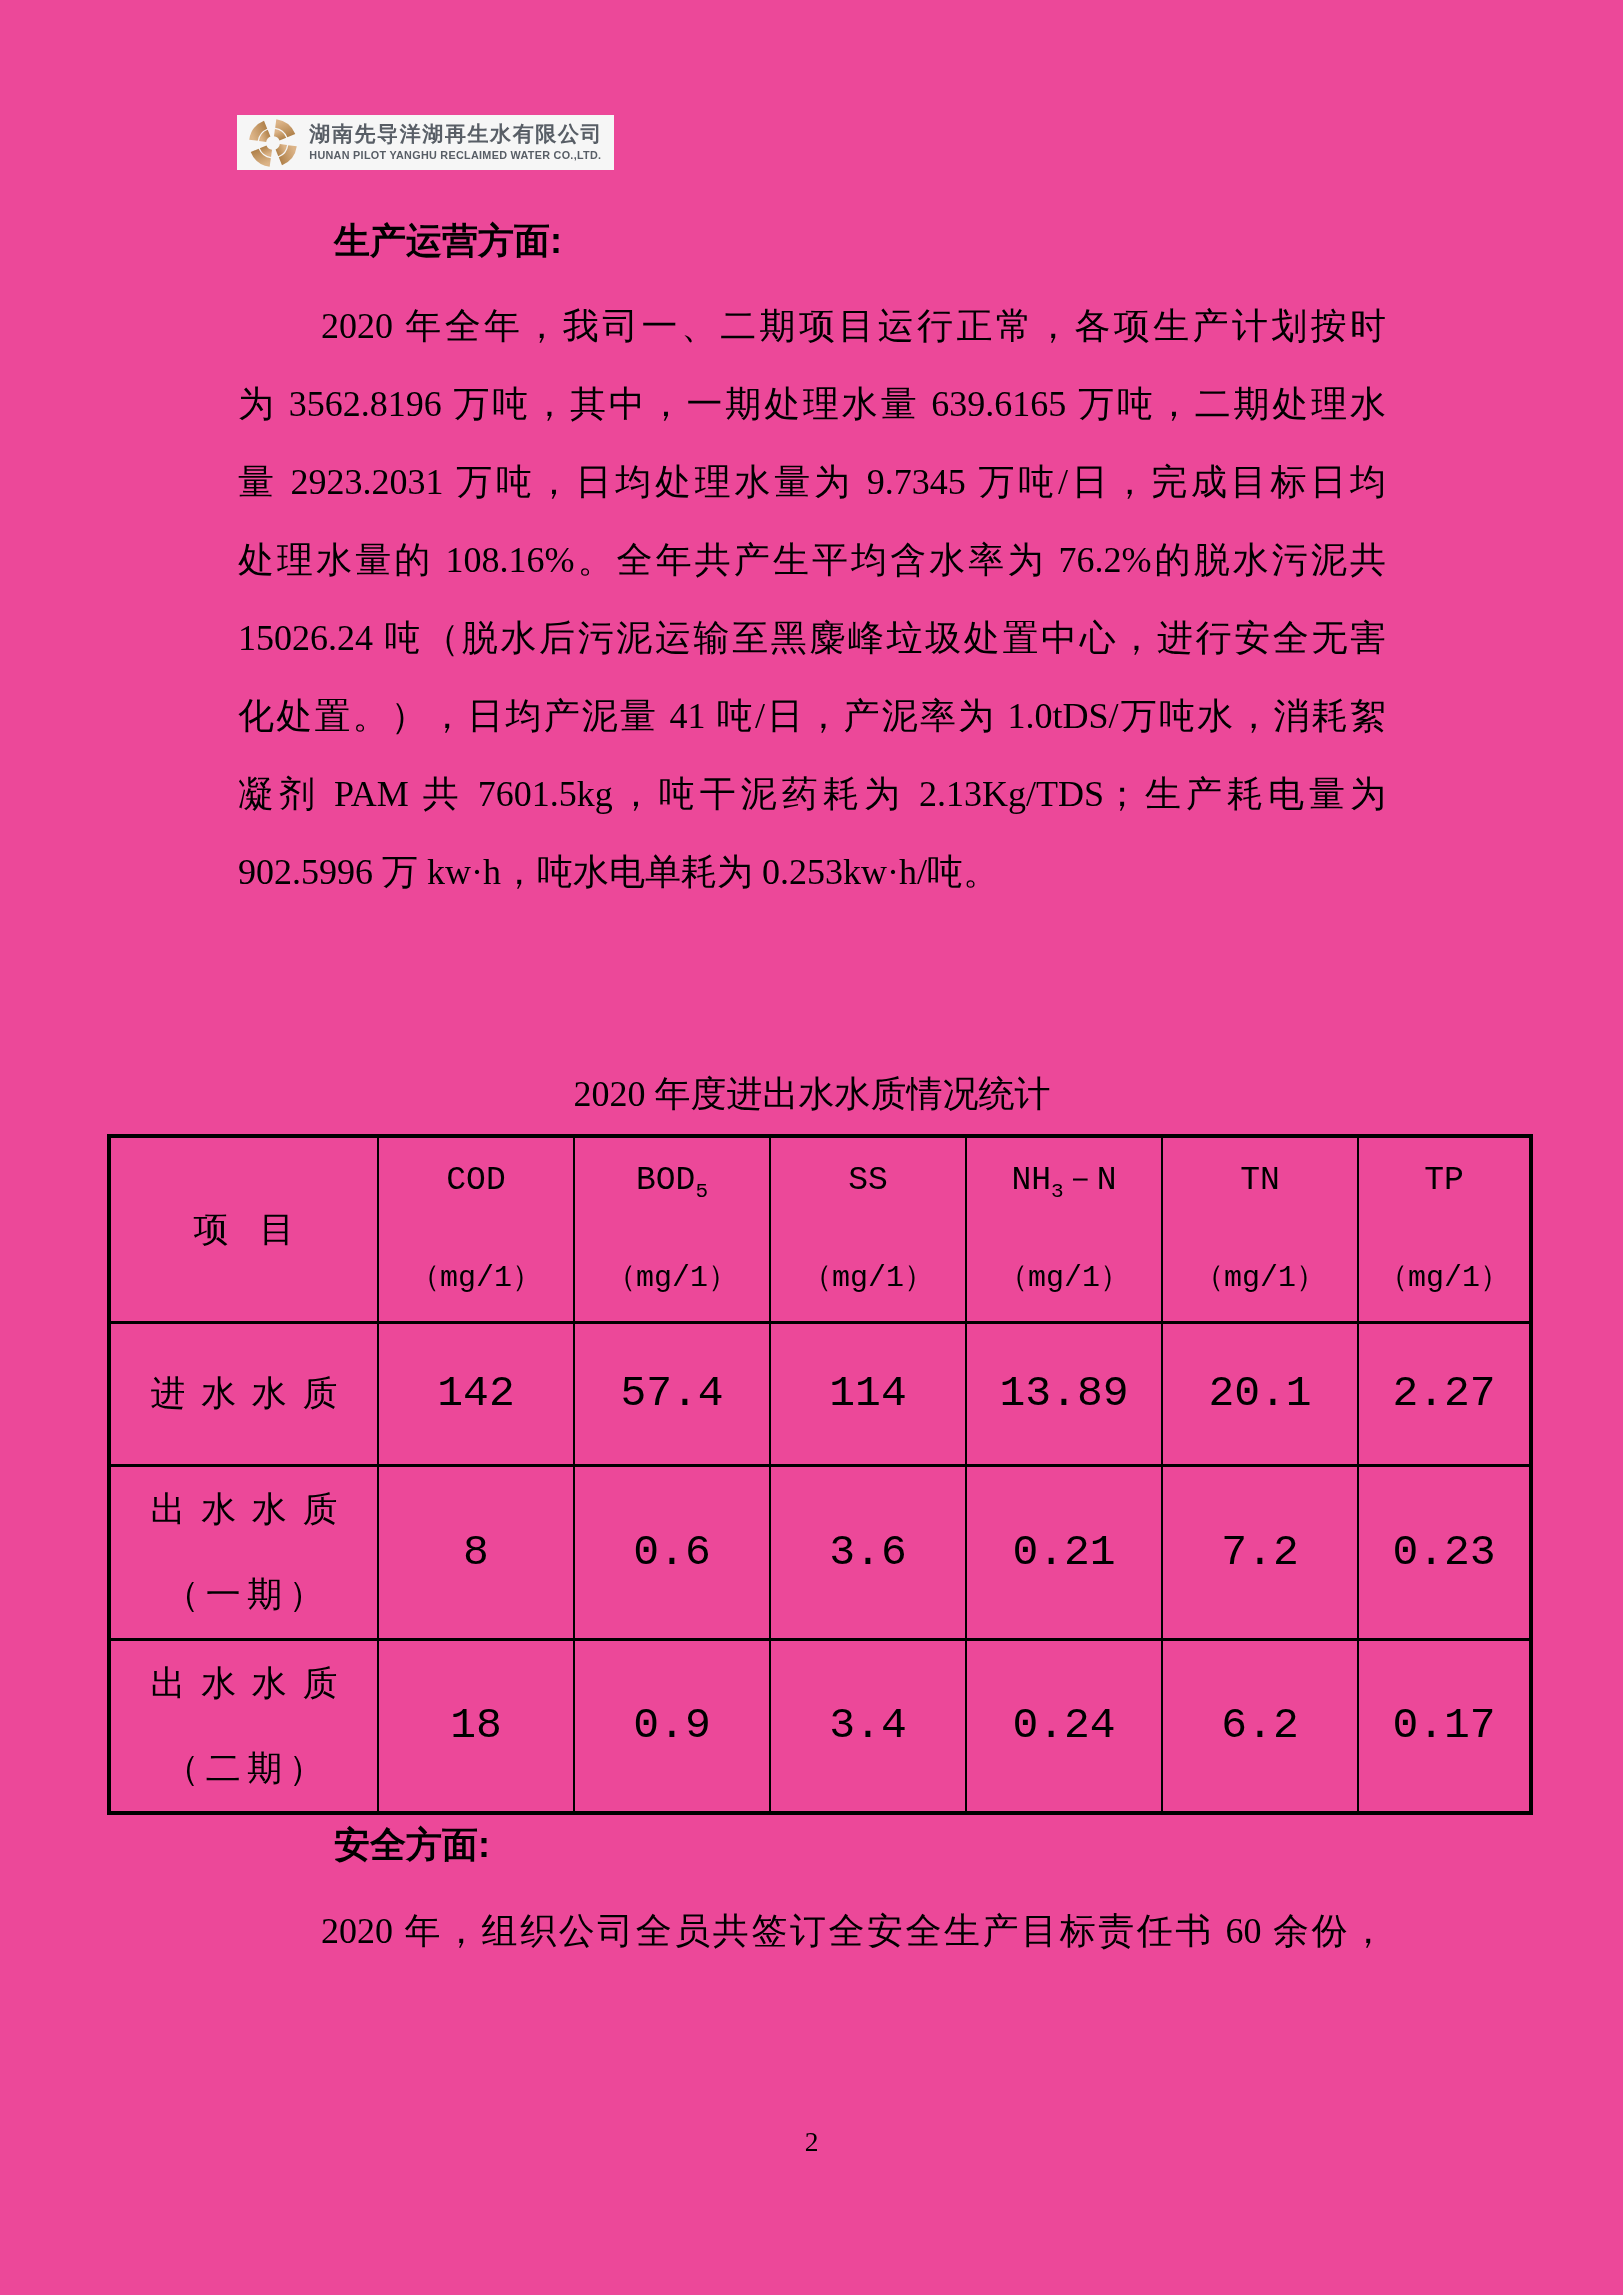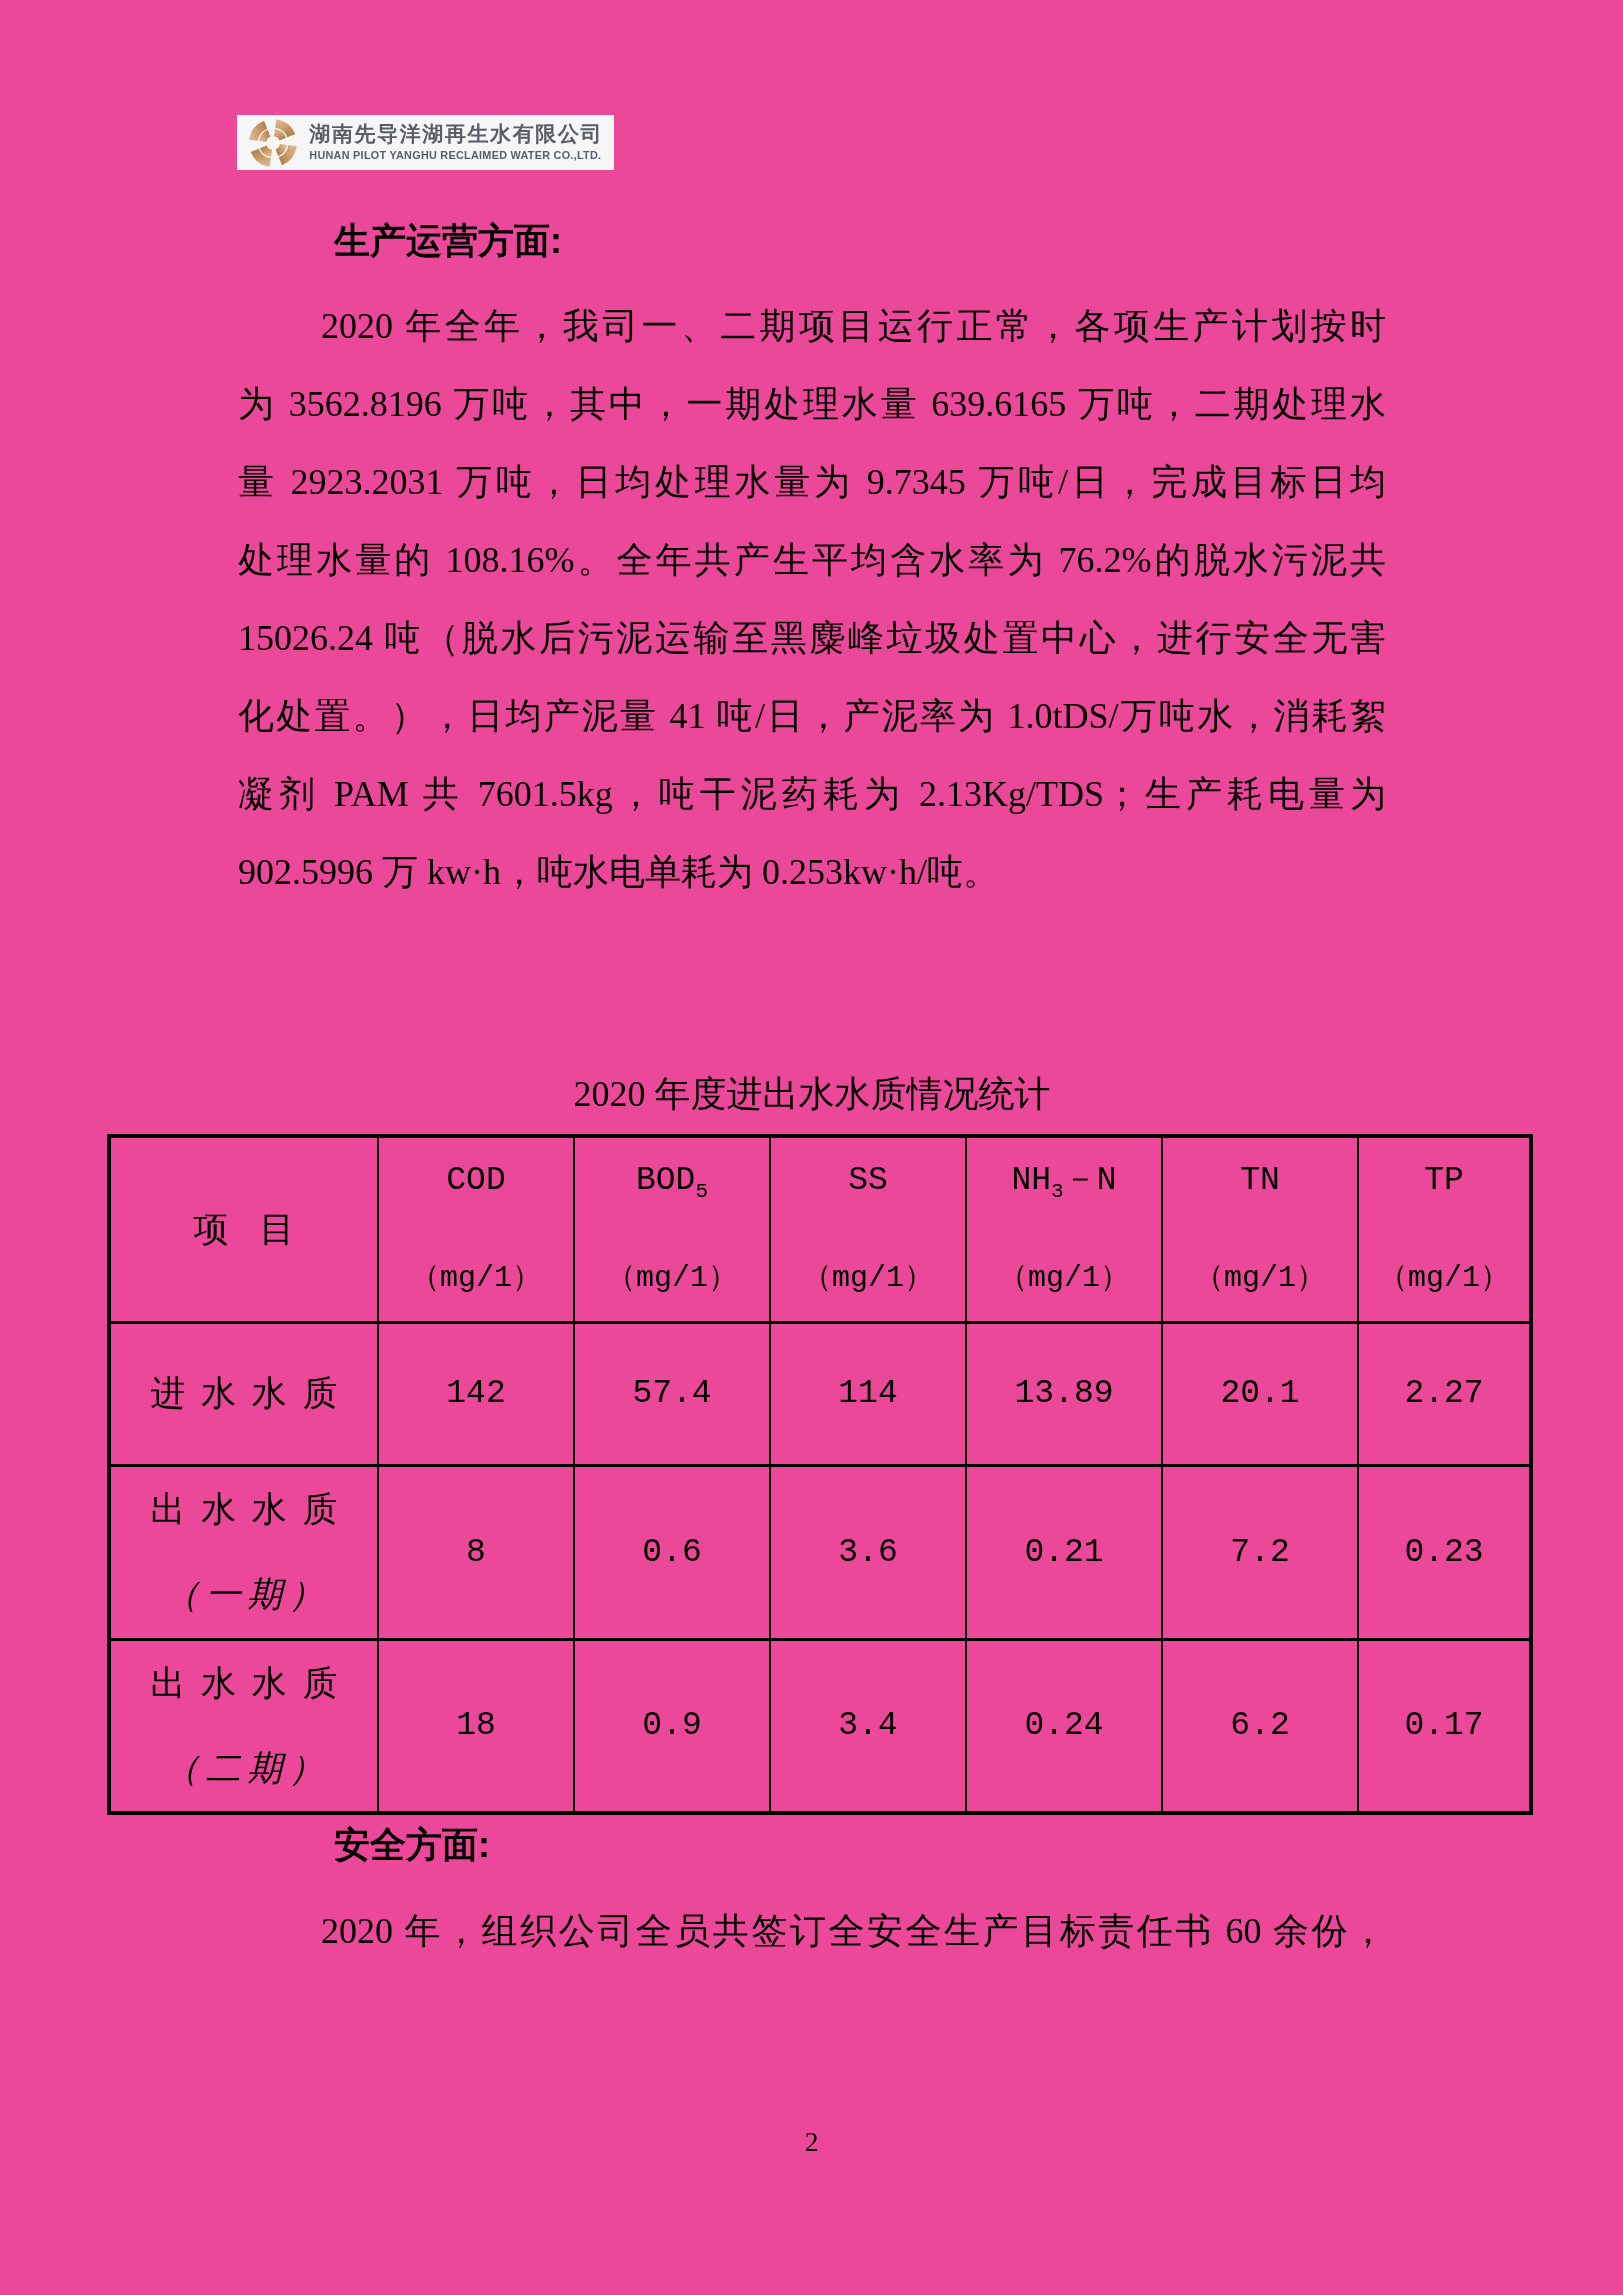--- a/index.html
+++ b/index.html
@@ -86,24 +86,24 @@
   .hdr-main sub{font-size:21px;}
   .hdr-unit{
     display:block;line-height:86px;
     font-family:"Liberation Mono","DejaVu Sans Mono",monospace;
     font-size:30px;
   }
   .corner-label{
     font-size:35px;letter-spacing:31px;padding-left:31px;white-space:nowrap;
   }
   .row-label{display:block;font-size:35px;line-height:85px;letter-spacing:15.7px;padding-left:15.7px;white-space:nowrap;}
-  .row-label-sub{display:block;font-size:35px;line-height:85px;letter-spacing:6.5px;padding-left:6.5px;white-space:nowrap;font-style:italic;}
+  .row-label-sub{display:block;font-size:35px;line-height:85px;letter-spacing:6.5px;padding-left:6.5px;white-space:nowrap;}
   .cell-num{
     font-family:"Liberation Mono","DejaVu Sans Mono",monospace;
-    font-size:33px;
+    font-size:43px;
   }
 
   
   .page-number{
     position:absolute;left:0;top:2127px;width:1623px;
     text-align:center;font-size:27.5px;line-height:29.4px;
   }
 </style>
 </head>
 <body>

